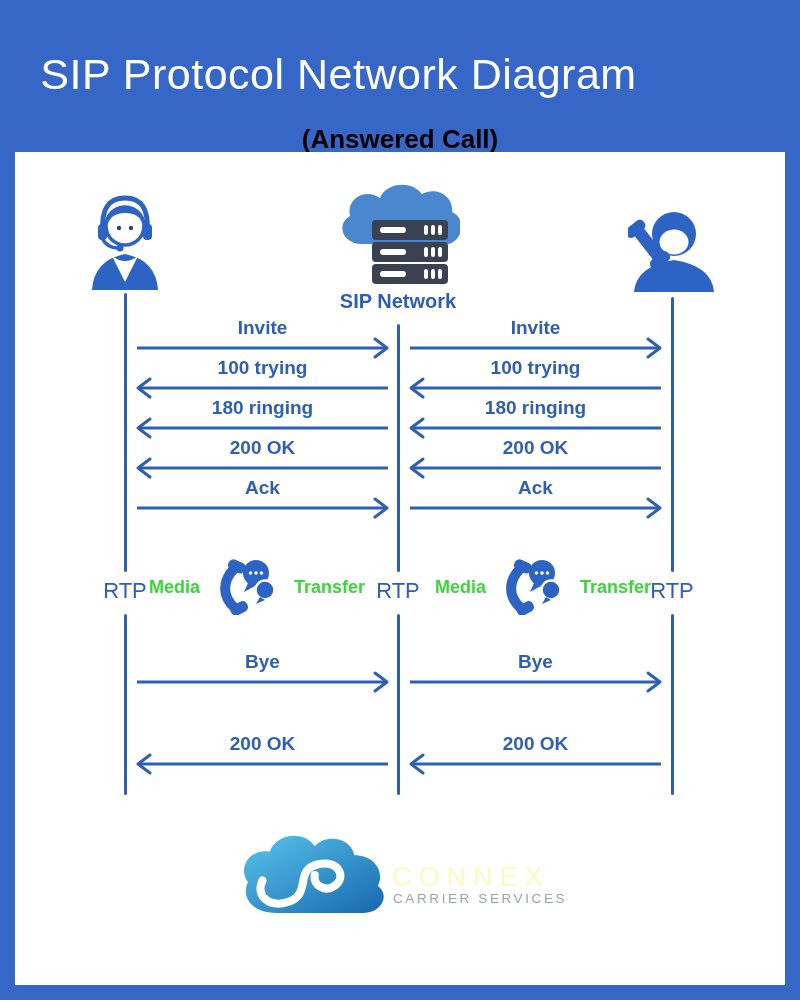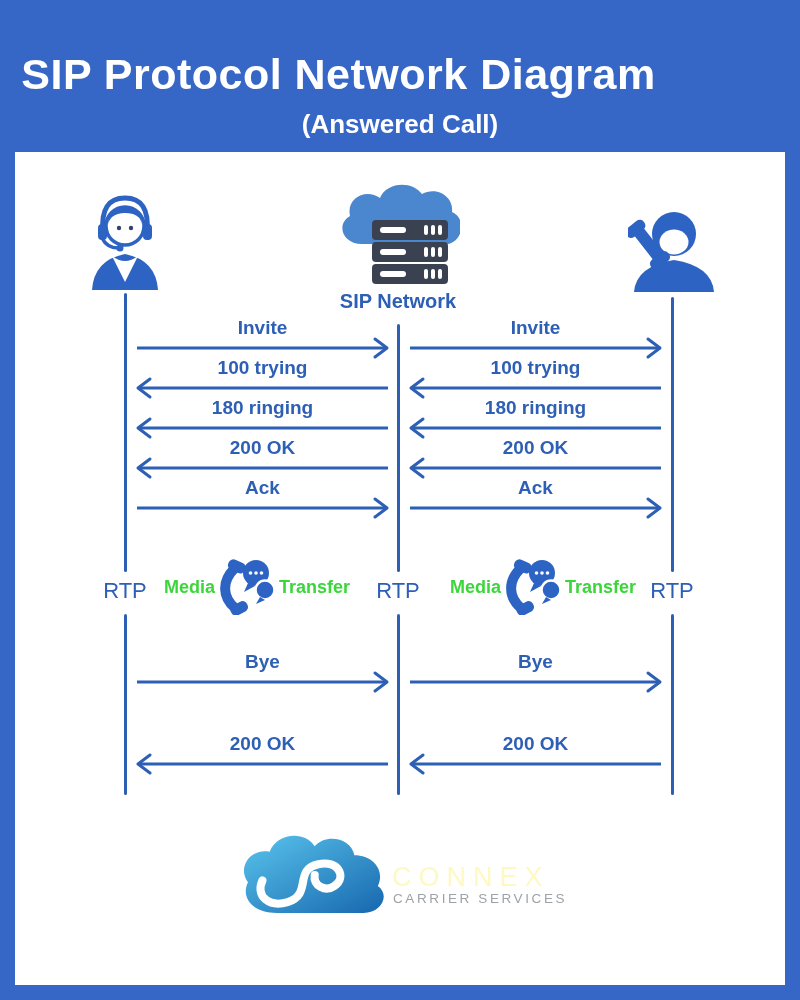--- a/index.html
+++ b/index.html
@@ -3,25 +3,25 @@
 <meta charset="utf-8">
 <style>
   html,body{margin:0;padding:0}
   body{
     width:800px;height:1000px;position:relative;overflow:hidden;
     background:#3767C6;
     font-family:"Liberation Sans",sans-serif;
   }
   .title{
     position:absolute;top:50px;left:0;width:677px;text-align:center;
-    color:#ffffff;font-size:43px;font-weight:bold;letter-spacing:.5px;
+    color:#ffffff;font-size:43px;font-weight:normal;letter-spacing:.5px;
   }
   .subtitle{
-    position:absolute;top:109px;left:0;width:800px;text-align:center;
-    color:#ffffff;font-size:26px;font-weight:bold;
+    position:absolute;top:124px;left:0;width:800px;text-align:center;
+    color:#000000;font-size:26px;font-weight:bold;
   }
   .panel{
     position:absolute;left:15px;top:152px;width:770px;height:833px;
     background:#ffffff;
   }
   .stage{position:absolute;left:0;top:0;width:800px;height:1000px}
   .actor-svg{position:absolute}
   .sip-label{
     position:absolute;left:333px;top:290px;width:130px;text-align:center;
     color:#2D5FB5;font-size:20px;font-weight:bold;
@@ -32,21 +32,21 @@
     height:20px;line-height:20px;text-align:center;overflow:visible;
     color:#2D5FB5;font-size:19px;font-weight:bold;
   }
   .msg-row svg{display:block;overflow:visible}
   .rtp{
     position:absolute;top:578px;width:72px;text-align:center;
     color:#2D5FB5;font-size:22px;font-weight:normal;
   }
   .media-group{
     position:absolute;top:554px;height:66px;width:218px;
-    display:flex;align-items:center;justify-content:center;gap:3px;
+    display:flex;align-items:center;justify-content:center;gap:18px;
   }
   .media-word{color:#3CD53C;font-size:18px;font-weight:bold;white-space:nowrap}
   .logo-cloud{position:absolute;left:236px;top:830px}
   .brand{
     position:absolute;left:392px;top:862px;
     color:#fef9c3;font-size:27px;letter-spacing:7px;font-weight:normal;white-space:nowrap;
   }
   .tagline{
     position:absolute;left:393px;top:891px;
     color:#9EA3A8;font-size:13.5px;letter-spacing:2.6px;white-space:nowrap;

